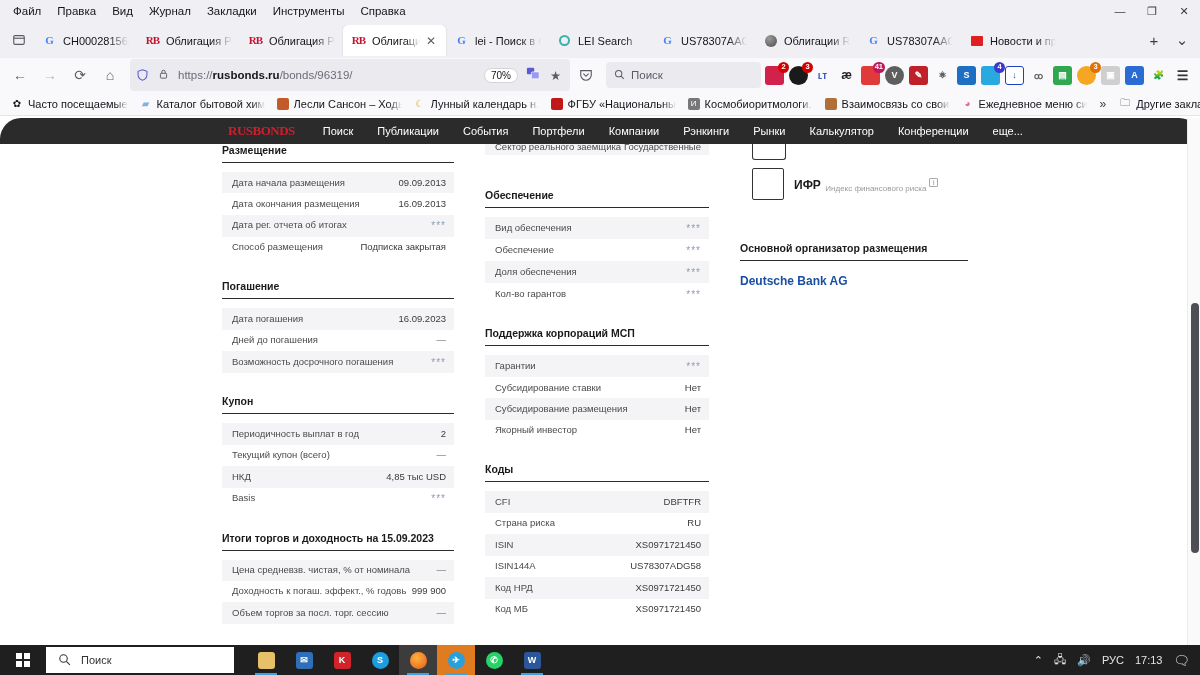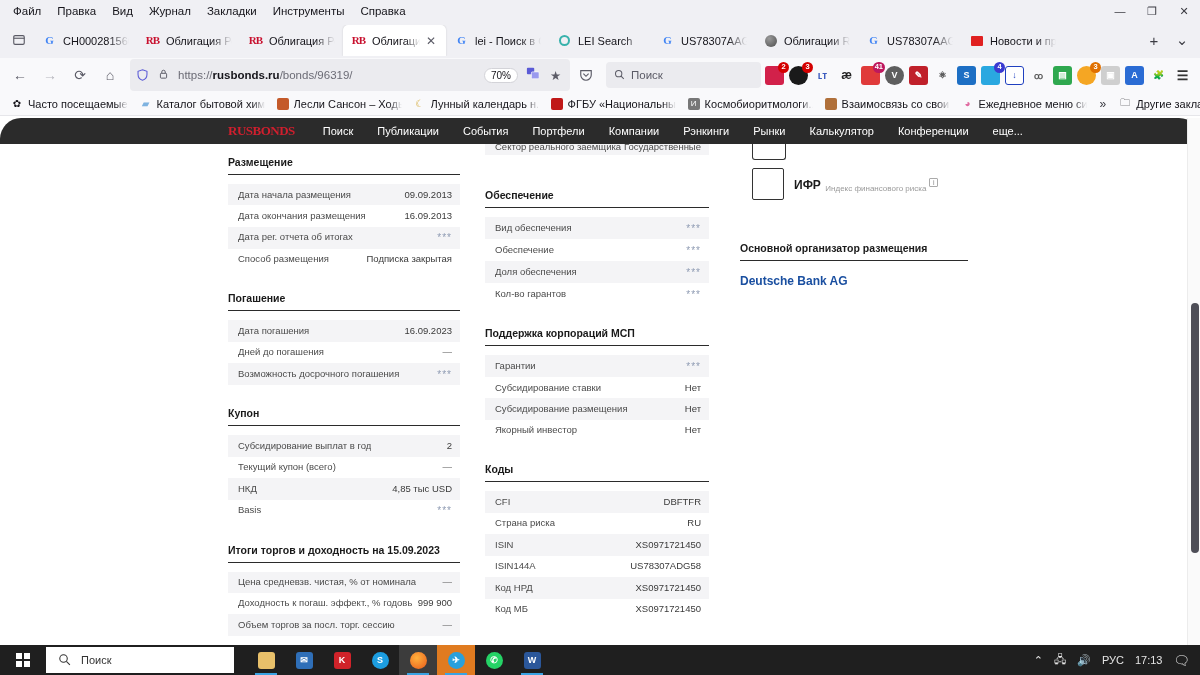--- a/index.html
+++ b/index.html
@@ -238,21 +238,21 @@
   }
   .navitem { padding: 0 12px; white-space: nowrap; }
 
   .content {
     position: relative;
     height: 501px;
     background: #fff;
   }
 
   .col { position: absolute; }
-  .col-left  { left: 222px;  width: 232px; top: 12px; margin-left: 6px; }
+  .col-left  { left: 222px;  width: 232px; top: 0; }
   .col-mid   { left: 485px;  width: 224px; top: 0; }
   .col-right { left: 740px;  width: 300px; top: 0; }
 
   .sect-title {
     font-size: 10.5px;
     font-weight: bold;
     color: #1a1a1a;
     padding-bottom: 6px;
     border-bottom: 1.5px solid #2b2b2b;
     margin-bottom: 9px;
@@ -658,21 +658,21 @@
         </div>
         <div class="row">
           <span class="rlabel">Возможность досрочного погашения</span>
           <span class="rval stars">***</span>
         </div>
       </div>
 
       <div class="sect">
         <div class="sect-title">Купон</div>
         <div class="row">
-          <span class="rlabel">Субсидирование выплат в год</span>
+          <span class="rlabel">Периодичность выплат в год</span>
           <span class="rval">2</span>
         </div>
         <div class="row">
           <span class="rlabel">Текущий купон (всего)</span>
           <span class="rval dash">—</span>
         </div>
         <div class="row">
           <span class="rlabel">НКД</span>
           <span class="rval">4,85 тыс USD</span>
         </div>

